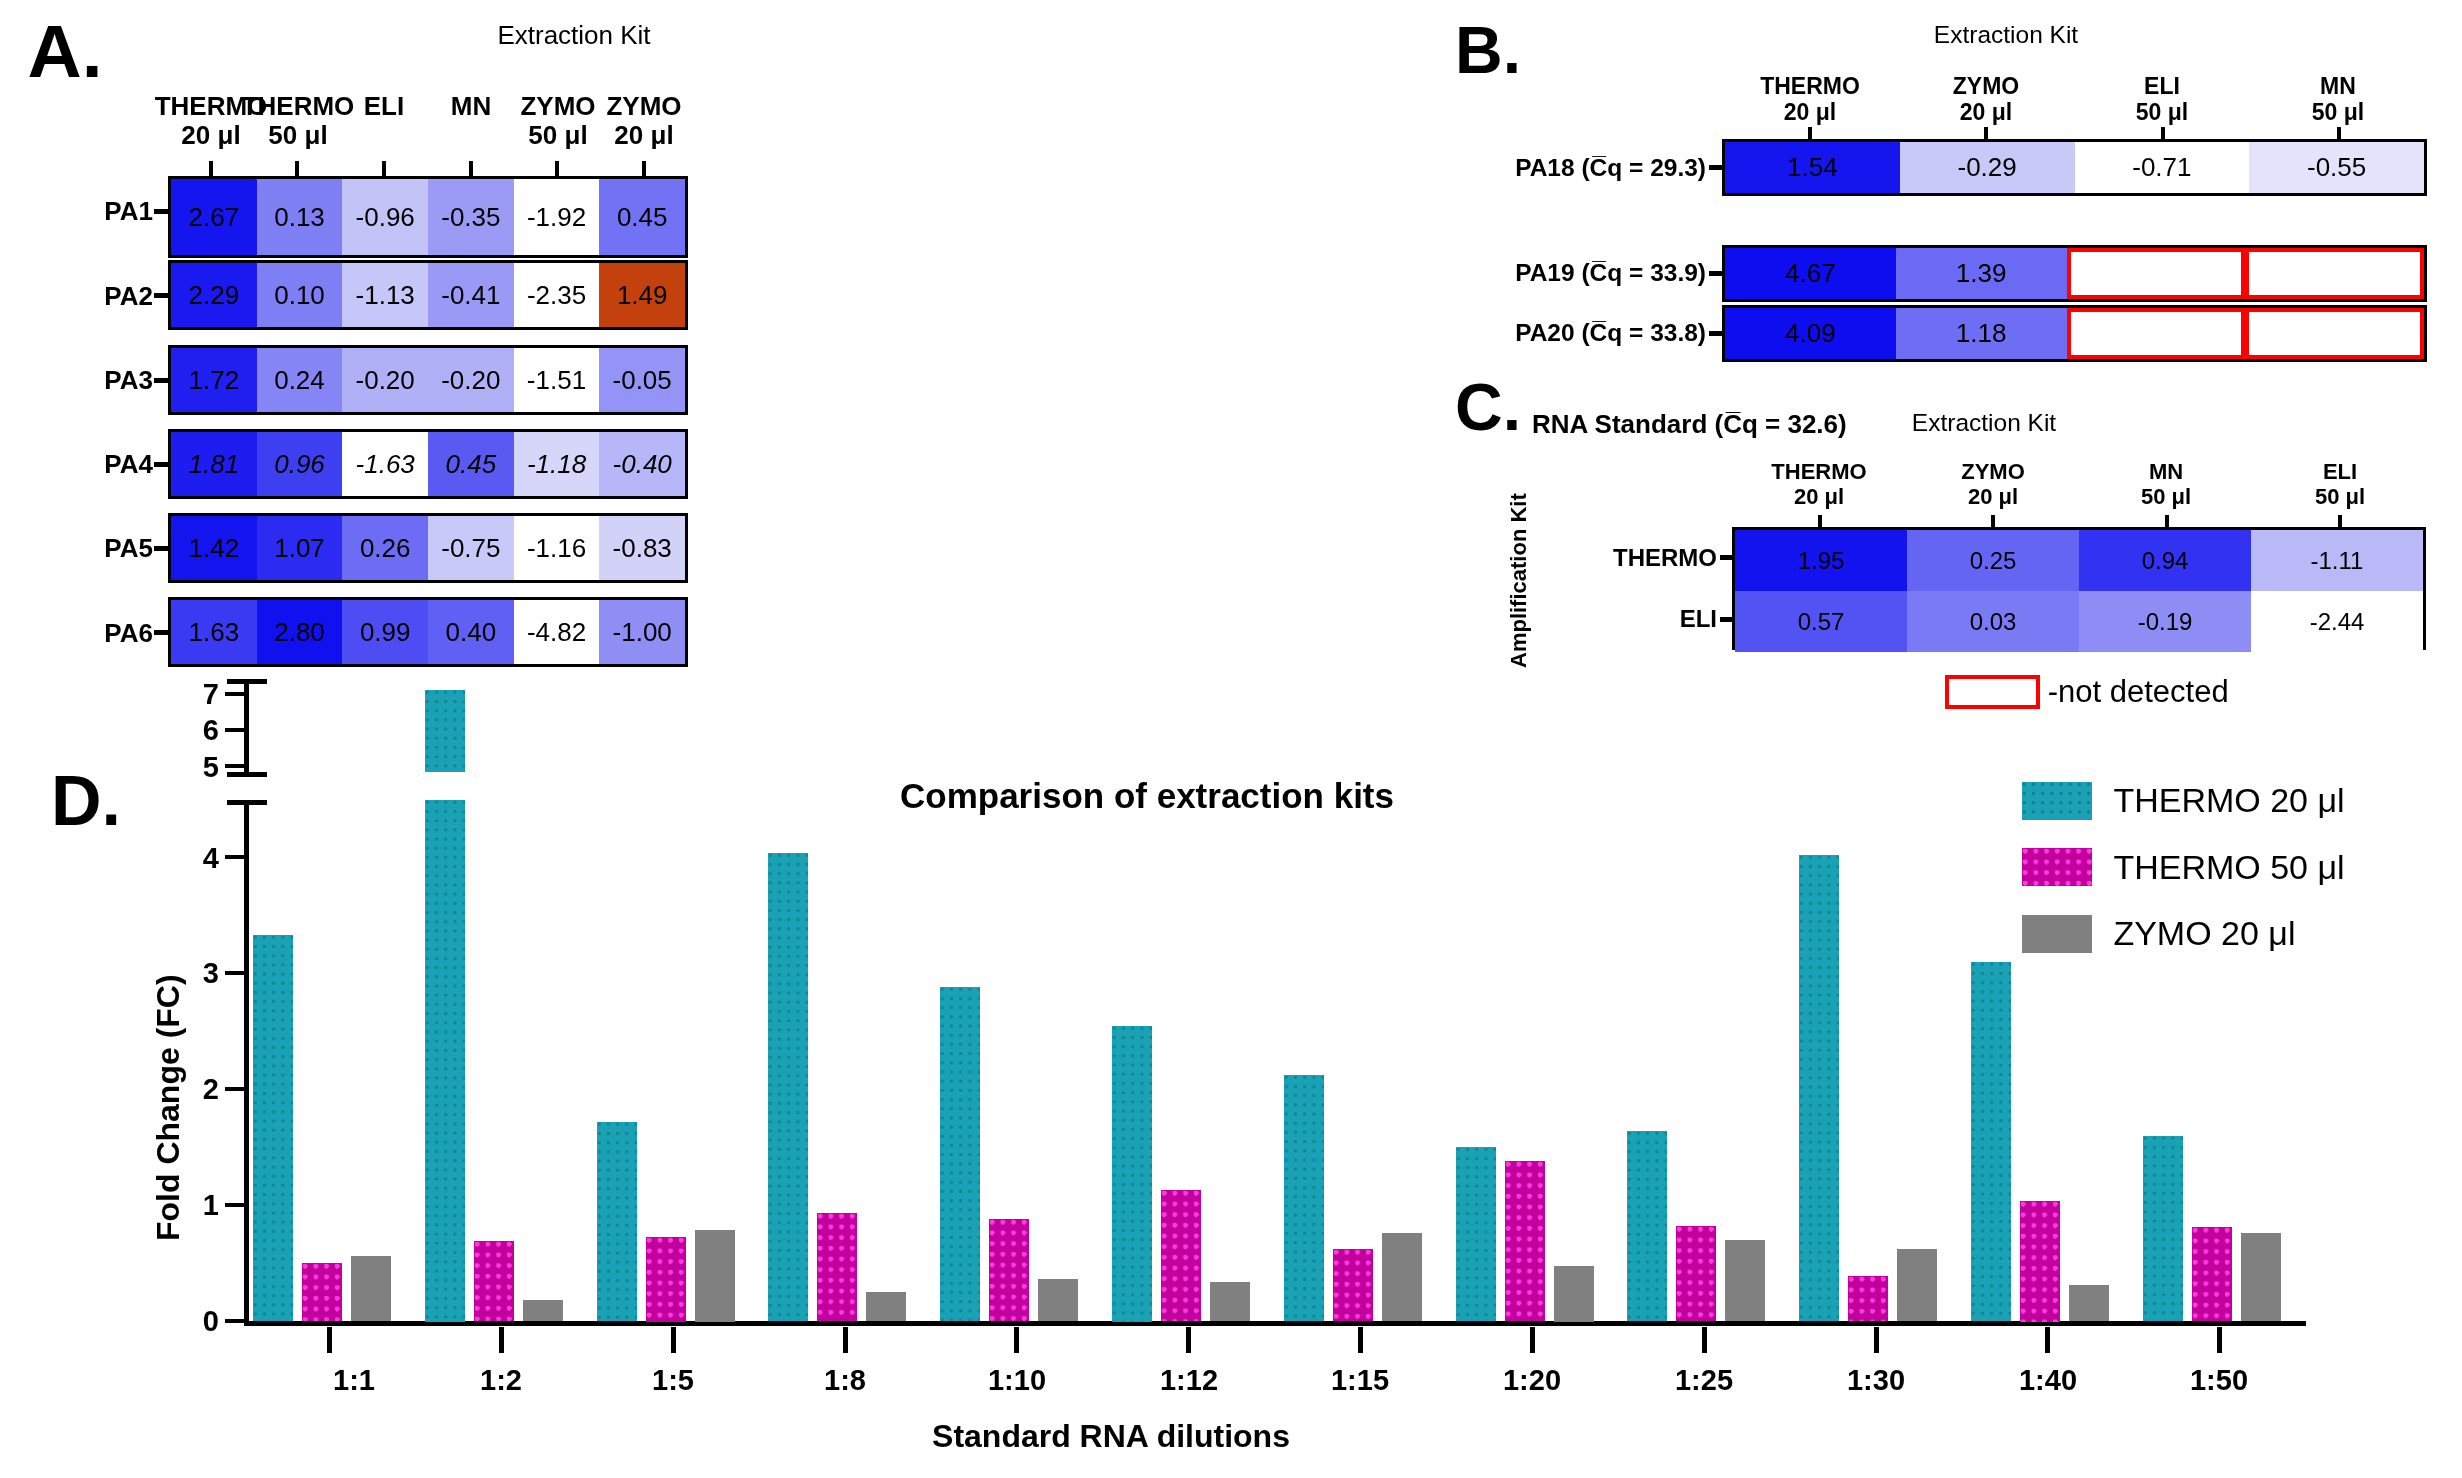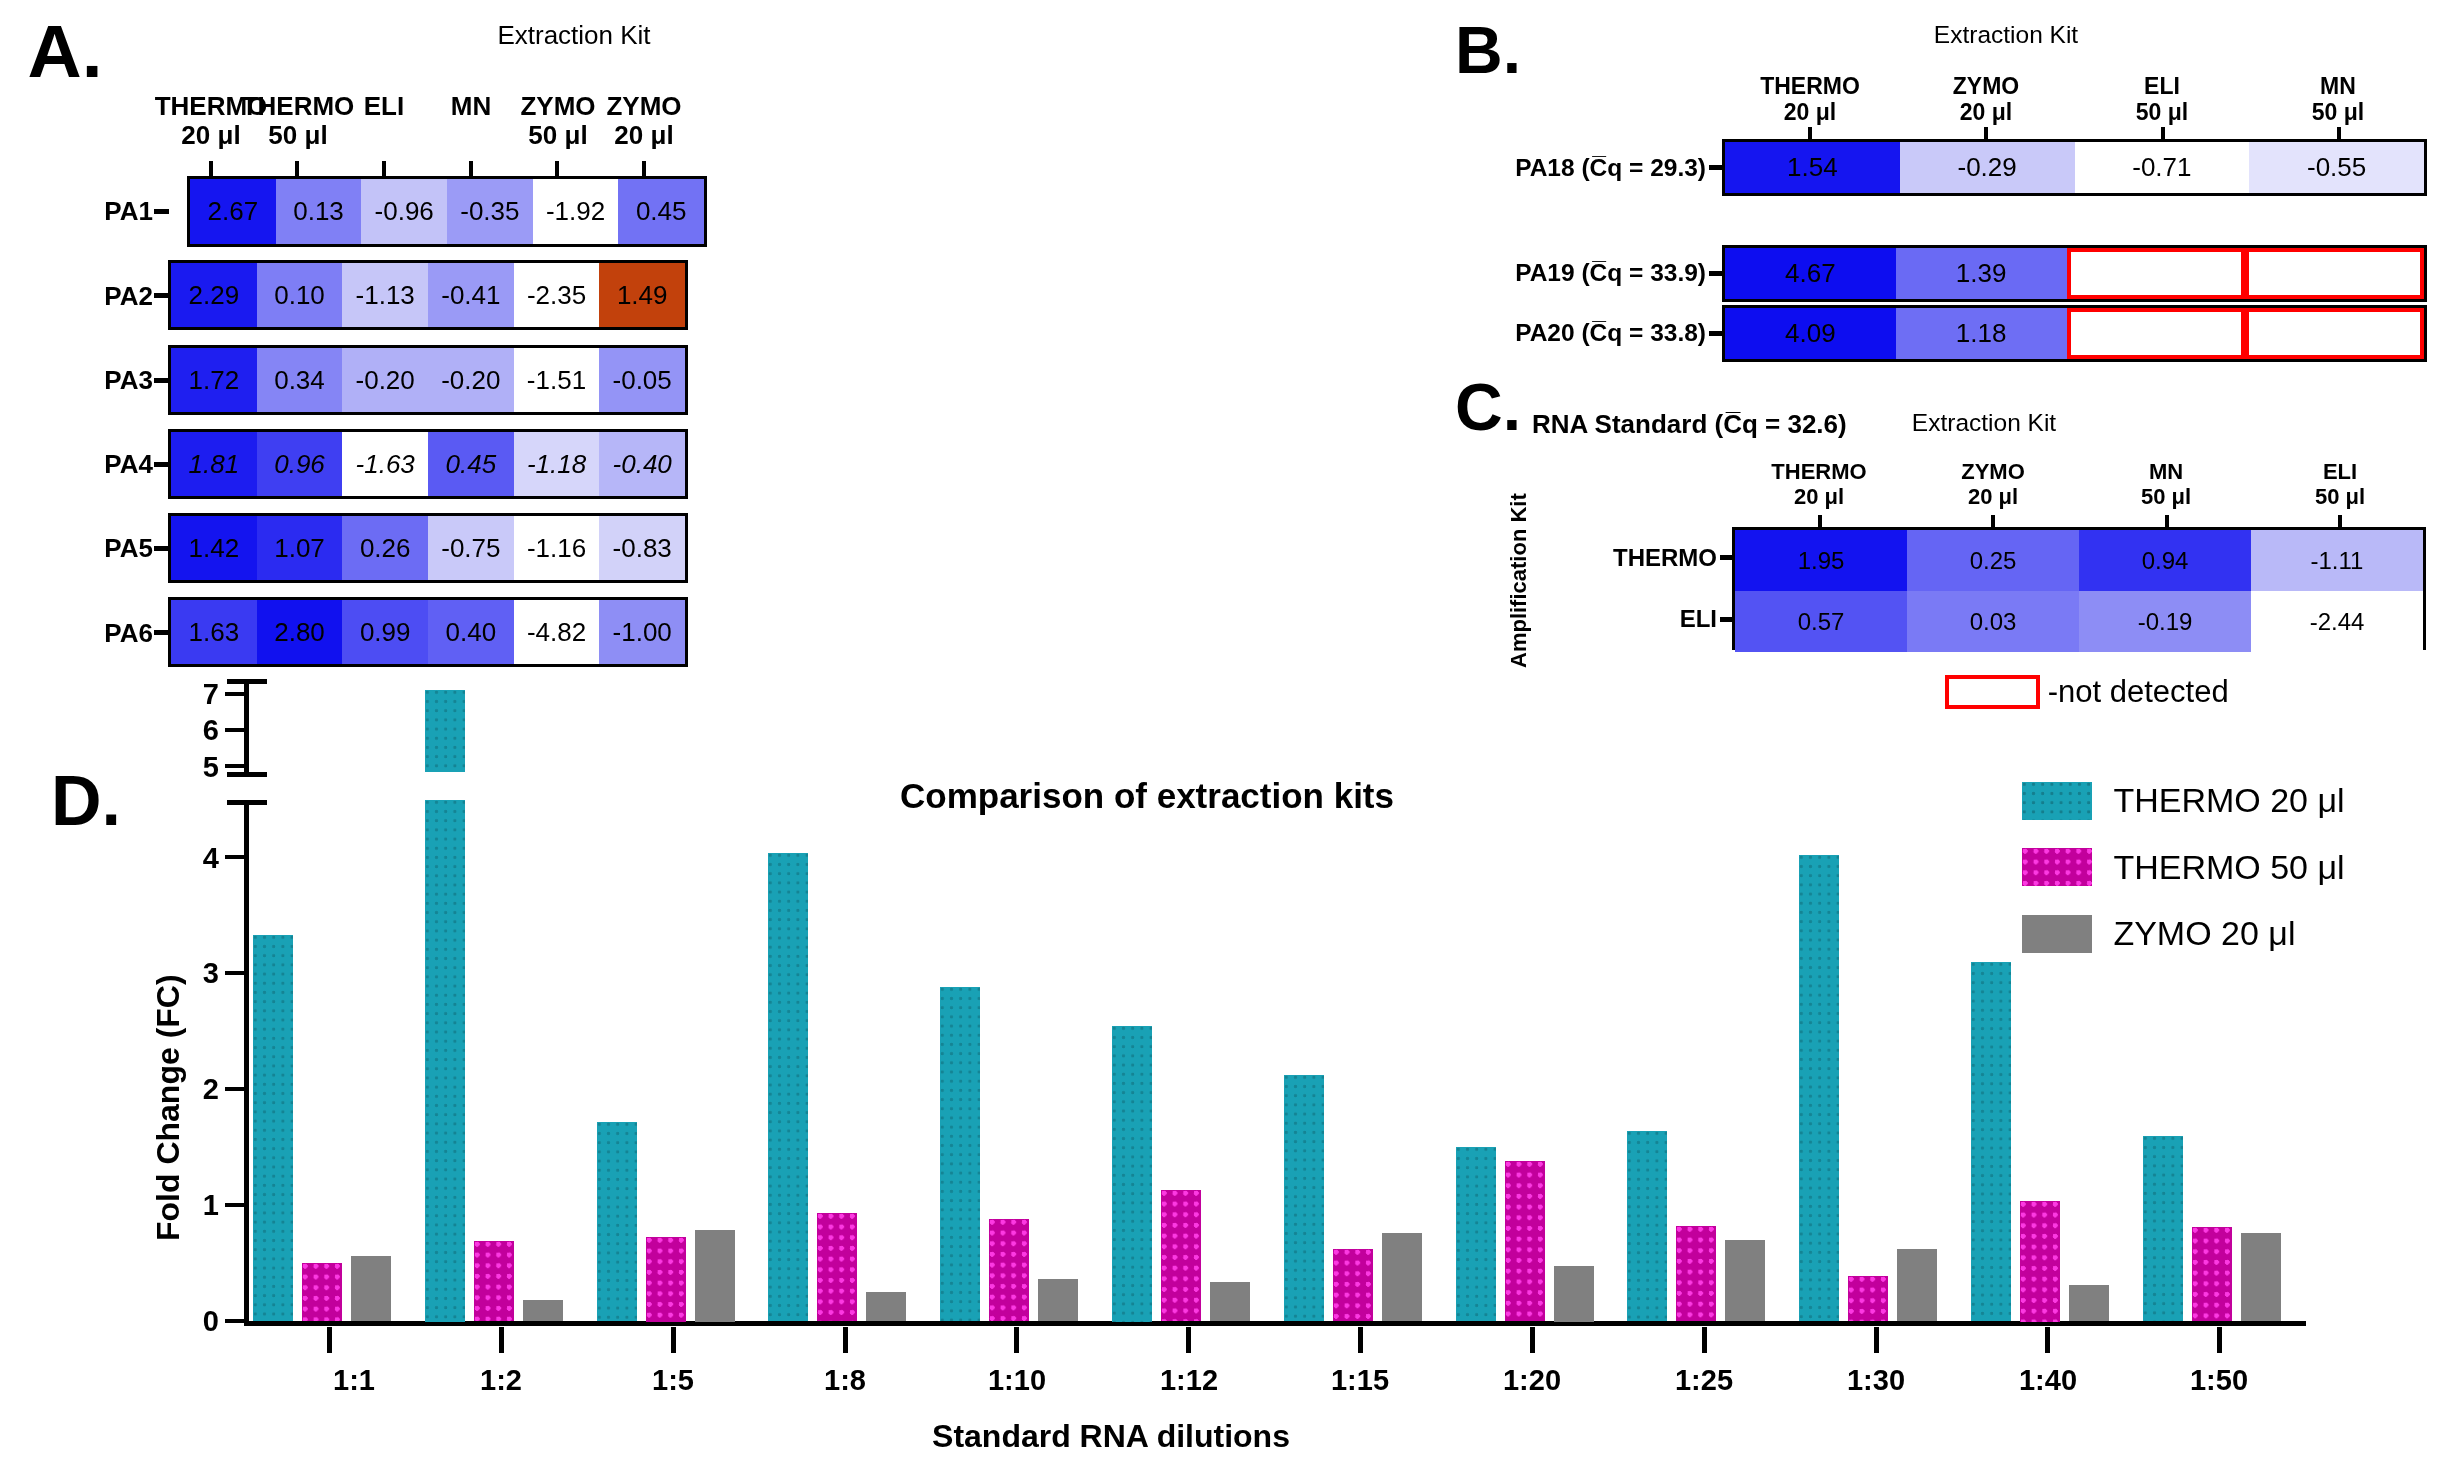--- a/index.html
+++ b/index.html
@@ -201,21 +201,21 @@
     <div class="tick-v" style="left: 555px; top: 161px; height: 15.3px;"></div>
     <div class="colhead" style="left: 644px; top: 92px; font-size: 26px;">
       <div>ZYMO</div>
       <div style="font-weight: bold;">20 μl</div>
     </div>
     <div class="tick-v" style="left: 642px; top: 161px; height: 15.3px;"></div>
   </div>
 <div id="panelA-rows">
     <div class="rowlabel" style="left: -31px; width: 184px; top: 211px; font-size: 26px;">PA1</div>
     <div class="rowtick" style="left: 154px; width: 15.3px; top: 209px;"></div>
-    <div class="hm-row" style="left: 168px; top: 176px; width: 520px; height: 71px; margin-left: 19px;">
+    <div class="hm-row" style="left: 168px; top: 176px; width: 520px; height: 82px;">
       <div class="hm-cell" style="background: rgb(21, 21, 240);">2.67</div>
       <div class="hm-cell" style="background: rgb(128, 128, 245);">0.13</div>
       <div class="hm-cell" style="background: rgb(195, 195, 248);">-0.96</div>
       <div class="hm-cell" style="background: rgb(155, 155, 246);">-0.35</div>
       <div class="hm-cell" style="background: rgb(255, 255, 255);">-1.92</div>
       <div class="hm-cell" style="background: rgb(114, 114, 244);">0.45</div>
     </div>
     <div class="rowlabel" style="left: -31px; width: 184px; top: 296px; font-size: 26px;">PA2</div>
     <div class="rowtick" style="left: 154px; width: 15.3px; top: 293px;"></div>
     <div class="hm-row" style="left: 168px; top: 260px; width: 520px; height: 70px;">
@@ -223,21 +223,21 @@
       <div class="hm-cell" style="background: rgb(126, 126, 245);">0.10</div>
       <div class="hm-cell" style="background: rgb(198, 198, 248);">-1.13</div>
       <div class="hm-cell" style="background: rgb(154, 154, 246);">-0.41</div>
       <div class="hm-cell" style="background: rgb(255, 255, 255);">-2.35</div>
       <div class="hm-cell" style="background: #c2410c;">1.49</div>
     </div>
     <div class="rowlabel" style="left: -31px; width: 184px; top: 380px; font-size: 26px;">PA3</div>
     <div class="rowtick" style="left: 154px; width: 15.3px; top: 378px;"></div>
     <div class="hm-row" style="left: 168px; top: 345px; width: 520px; height: 70px; justify-content: flex-end;">
       <div class="hm-cell" style="background: rgb(31, 31, 240);">1.72</div>
-      <div class="hm-cell" style="background: rgb(133, 133, 245);">0.34</div>
+      <div class="hm-cell" style="background: rgb(133, 133, 245);">0.24</div>
       <div class="hm-cell" style="background: rgb(176, 176, 247);">-0.20</div>
       <div class="hm-cell" style="background: rgb(176, 176, 247);">-0.20</div>
       <div class="hm-cell" style="background: rgb(255, 255, 255);">-1.51</div>
       <div class="hm-cell" style="background: rgb(148, 148, 246);">-0.05</div>
     </div>
     <div class="rowlabel" style="left: -31px; width: 184px; top: 464px; font-size: 26px;">PA4</div>
     <div class="rowtick" style="left: 154px; width: 15.3px; top: 462px;"></div>
     <div class="hm-row" style="left: 168px; top: 429px; width: 520px; height: 70px; font-style: italic;">
       <div class="hm-cell" style="background: rgb(29, 29, 240);">1.81</div>
       <div class="hm-cell" style="background: rgb(63, 63, 242);">0.96</div>

